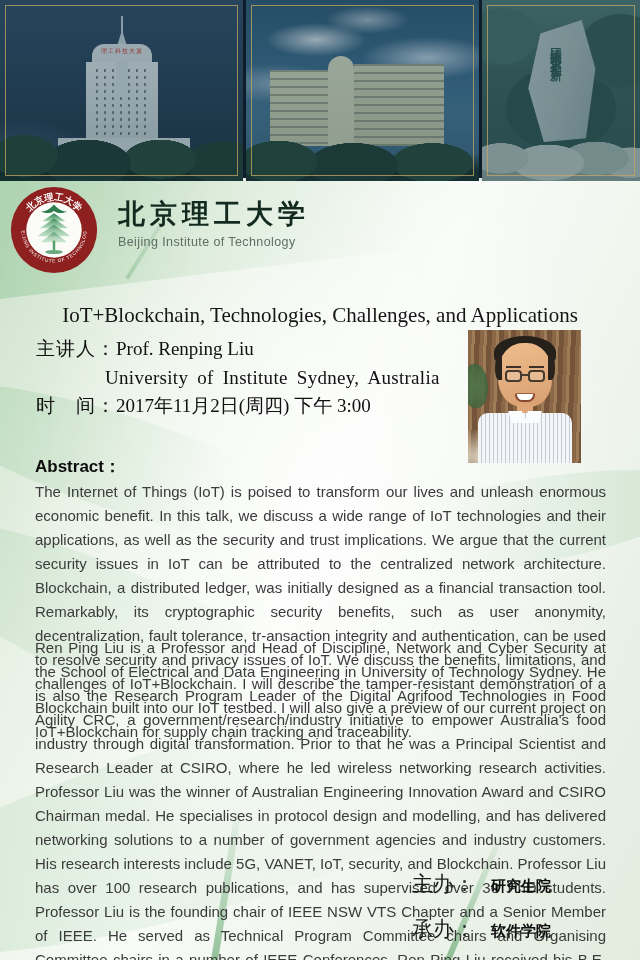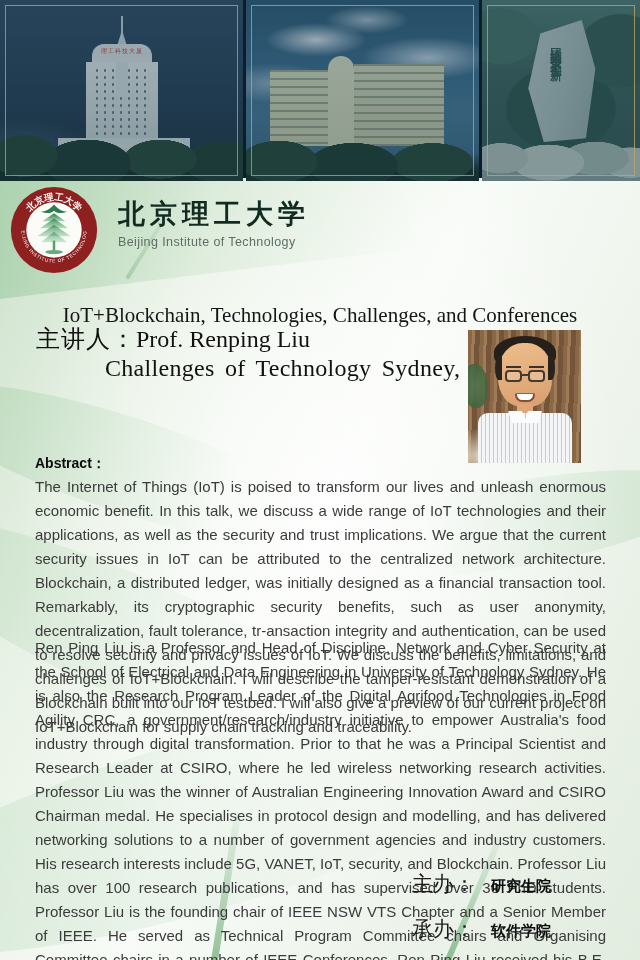--- a/index.html
+++ b/index.html
@@ -105,22 +105,22 @@
   .brand-names { margin-left:20px; padding-top:10px; }
   .brand-cn { font-family:"Liberation Serif", serif; font-weight:bold; font-size:27px;
     color:#122a20; letter-spacing:5px; }
   .brand-en { font-size:12.5px; color:#5e6e65; margin-top:3px; letter-spacing:.4px; }
   
   .title { position:absolute; top:245px; left:0; width:100%; text-align:center; z-index:3;
     font-family:"Liberation Serif", serif; font-weight:bold; font-size:35px; color:#e8150e; letter-spacing:1px; }
   .subtitle { position:absolute; top:303px; left:0; width:100%; text-align:center; z-index:3;
     font-family:"Liberation Serif", serif; font-size:21px; color:#151515; }
   
-  .info { position:absolute; left:36px; top:325px; z-index:3;
-    font-family:"Liberation Serif", serif; font-size:24px; color:#111; }
+  .info { position:absolute; left:36px; top:335px; z-index:3;
+    font-family:"Liberation Serif", serif; font-size:19px; color:#111; }
   .info .line { height:28.5px; line-height:28.5px; white-space:nowrap; }
   .info .lab { letter-spacing:1px; }
   .info .affil { padding-left:69px; word-spacing:4px; letter-spacing:.3px; }
   
   .speaker-photo { position:absolute; left:468px; top:330px; width:113px; height:133px; z-index:3;
     overflow:hidden; background:
       radial-gradient(ellipse 70px 40px at 12% 95%, rgba(230,222,205,.9), transparent 70%),
       repeating-linear-gradient(92deg, #8a6747 0 4px, #9d7c57 4px 7px, #74553a 7px 12px); }
   .sp-plant { position:absolute; left:-4px; top:34px; width:24px; height:44px;
     background:radial-gradient(#4e7a4e,#3a5d3a); border-radius:40% 60% 50% 50%; opacity:.85; }
@@ -141,21 +141,21 @@
   .sp-neck { position:absolute; left:49px; top:74px; width:16px; height:11px; background:#dfa678; }
   .sp-shirt { position:absolute; left:10px; top:83px; width:94px; height:50px;
     background:repeating-linear-gradient(90deg,#f4f5f7 0 3px,#c2ccd9 3px 4px); border-radius:10px 10px 0 0; }
   .sp-collar { position:absolute; top:81px; width:14px; height:12px; background:#fbfcfd; }
   .sp-collar.l { left:42px; transform:skewX(18deg); }
   .sp-collar.r { left:58px; transform:skewX(-18deg); }
   
   .section { position:absolute; left:35px; width:571px; z-index:3; }
   .abstract { top:455px; }
   .bio { top:636px; }
-  .sec-head { font-size:14px; font-weight:bold; color:#0c0c0c; margin-bottom:2px; }
+  .sec-head { font-size:17px; font-weight:bold; color:#0c0c0c; margin-bottom:2px; }
   .sec-body { font-family:Liberation Sans, sans-serif; font-size:15px; line-height:24px;
     color:#3b3b3b; text-align:justify; }
   
   .welcome { position:absolute; left:121px; top:896px; z-index:3;
     font-size:22px; font-weight:bold; color:#0e0e0e; letter-spacing:1px; }
   .org { position:absolute; left:412px; z-index:3; font-size:21px; color:#1b1b1b; white-space:nowrap; }
   .org .val { font-size:15px; font-weight:bold; margin-left:16px; color:#0e0e0e; }
   .host { top:870px; } .co { top:915px; }
 </style>
 </head>
@@ -232,25 +232,26 @@
       <text font-size="5.4" fill="#ffffff" letter-spacing="0.8" font-family="Liberation Sans, sans-serif">
         <textPath href="#arcBot" startOffset="50%" text-anchor="middle">BEIJING INSTITUTE OF TECHNOLOGY</textPath>
       </text>
     </svg>
     <div class="brand-names">
       <div class="brand-cn">北京理工大学</div>
       <div class="brand-en">Beijing Institute of Technology</div>
     </div>
   </div>
 
-  <div class="subtitle">IoT+Blockchain, Technologies, Challenges, and Conferences</div>
+  <div class="subtitle">IoT+Blockchain, Technologies, Challenges, and Applications</div>
 
   <div class="info">
     <div class="line"><span class="lab">主讲人：</span><span>Prof. Renping Liu</span></div>
-    <div class="line affil">Challenges of Technology Sydney, Australia</div>
+    <div class="line affil">University of Institute Sydney, Australia</div>
+    <div class="line"><span class="lab">时　间：</span><span>2017年11月2日(周四) 下午 3:00</span></div>
   </div>
 
   <div class="speaker-photo">
     <div class="sp-plant"></div>
     <div class="sp-hair"></div>
     <div class="sp-face"></div>
     <div class="sp-hair-l"></div>
     <div class="sp-hair-r"></div>
     <div class="sp-brow l"></div>
     <div class="sp-brow r"></div>

